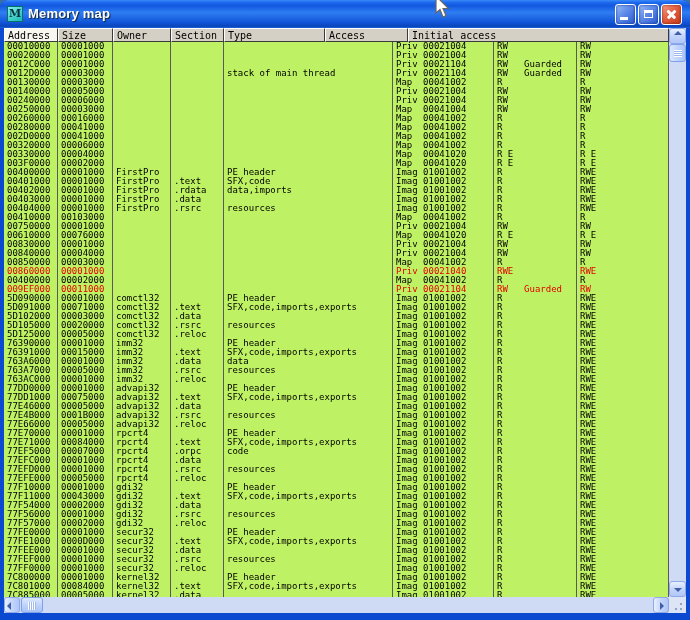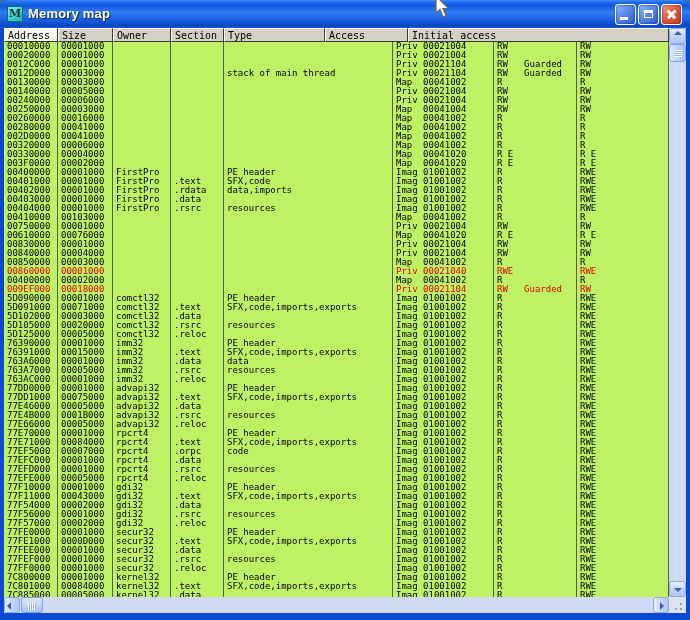--- a/index.html
+++ b/index.html
@@ -392,21 +392,21 @@
           <span class="cell c1">00002000</span>
           <span class="cell c2"></span>
           <span class="cell c3"></span>
           <span class="cell c4"></span>
           <span class="cell c5">Map  00041002</span>
           <span class="cell c6">R</span>
           <span class="cell c7">R</span>
         </div>
         <div class="row red">
           <span class="cell c0">009EF000</span>
-          <span class="cell c1">00018000</span>
+          <span class="cell c1">00011000</span>
           <span class="cell c2"></span>
           <span class="cell c3"></span>
           <span class="cell c4"></span>
           <span class="cell c5">Priv 00021104</span>
           <span class="cell c6">RW   Guarded</span>
           <span class="cell c7">RW</span>
         </div>
         <div class="row">
           <span class="cell c0">5D090000</span>
           <span class="cell c1">00001000</span>

